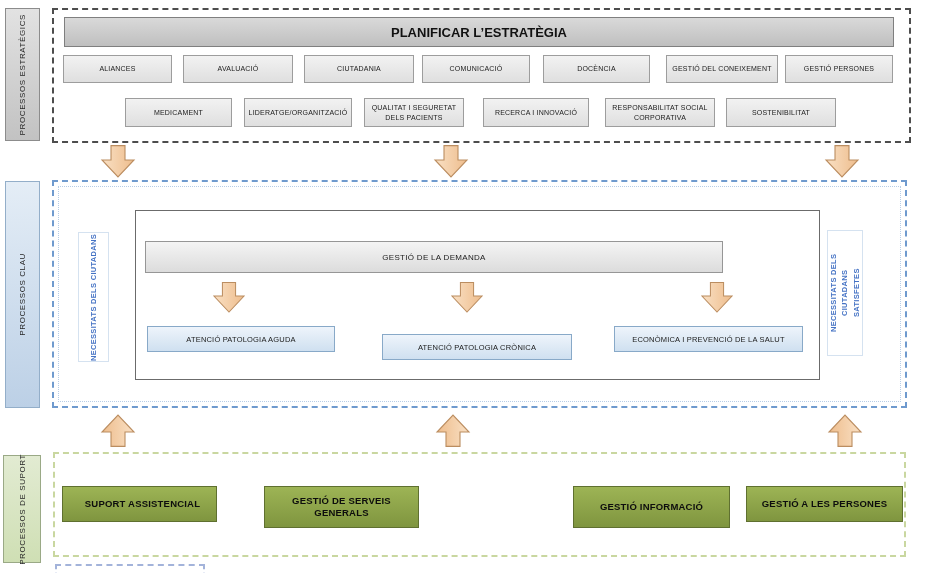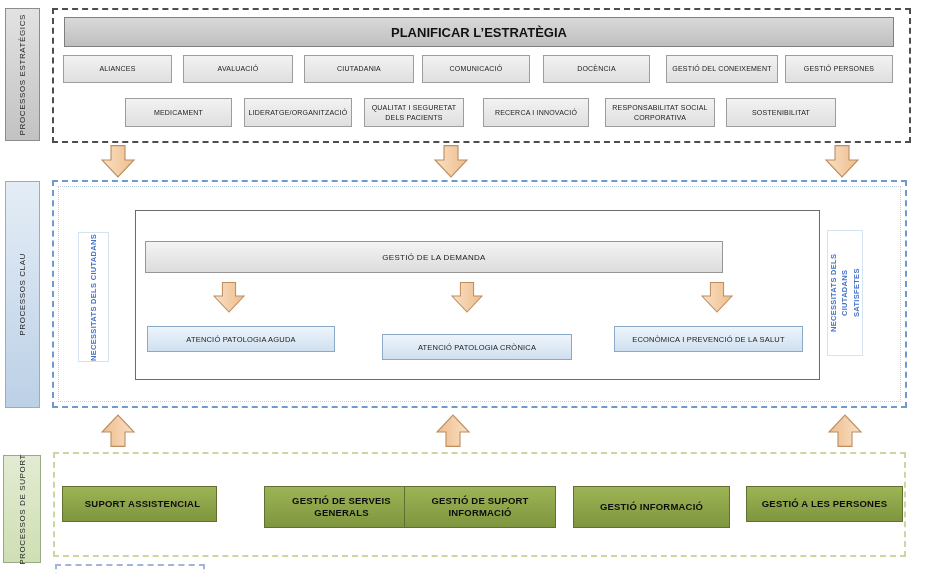--- a/index.html
+++ b/index.html
@@ -152,20 +152,18 @@
       <path d="M10 0.6 H24 V15 H33 L17 32 L1 15 H10 Z" fill="url(#agrad)" stroke="#bb8d60" stroke-width="1.1"></path>
     </svg>
   <svg class="arrow up" style="left:827px; top:414px;" width="36" height="33" viewBox="0 0 34 33">
       <path d="M10 0.6 H24 V15 H33 L17 32 L1 15 H10 Z" fill="url(#agrad)" stroke="#bb8d60" stroke-width="1.1"></path>
     </svg>
 
   <div class="frame support" style="left:53px; top:452px; width:853px; height:105px;"></div>
 
   <div class="gbox" style="left:62px;  top:486px; width:155px; height:36px;padding-left:6px;">SUPORT ASSISTENCIAL</div>
   <div class="gbox" style="left:232px; top:486px; width:155px; height:42px;margin-left:32px;">GESTIÓ DE SERVEIS GENERALS</div>
-  <div class="gbox" style="left:404px; top:486px; width:152px; height:42px;">GESTIÓ DE SUPORT
-INFORMACIÓ</div>
   <div class="gbox" style="left:573px; top:486px; width:157px; height:42px;">GESTIÓ INFORMACIÓ</div>
   <div class="gbox" style="left:746px; top:486px; width:157px; height:36px;">GESTIÓ A LES PERSONES</div>
 
   <div class="frame partial" style="left:55px; top:564px; width:150px; height:14px;"></div>
 
 </div>
 
 </body></html>

